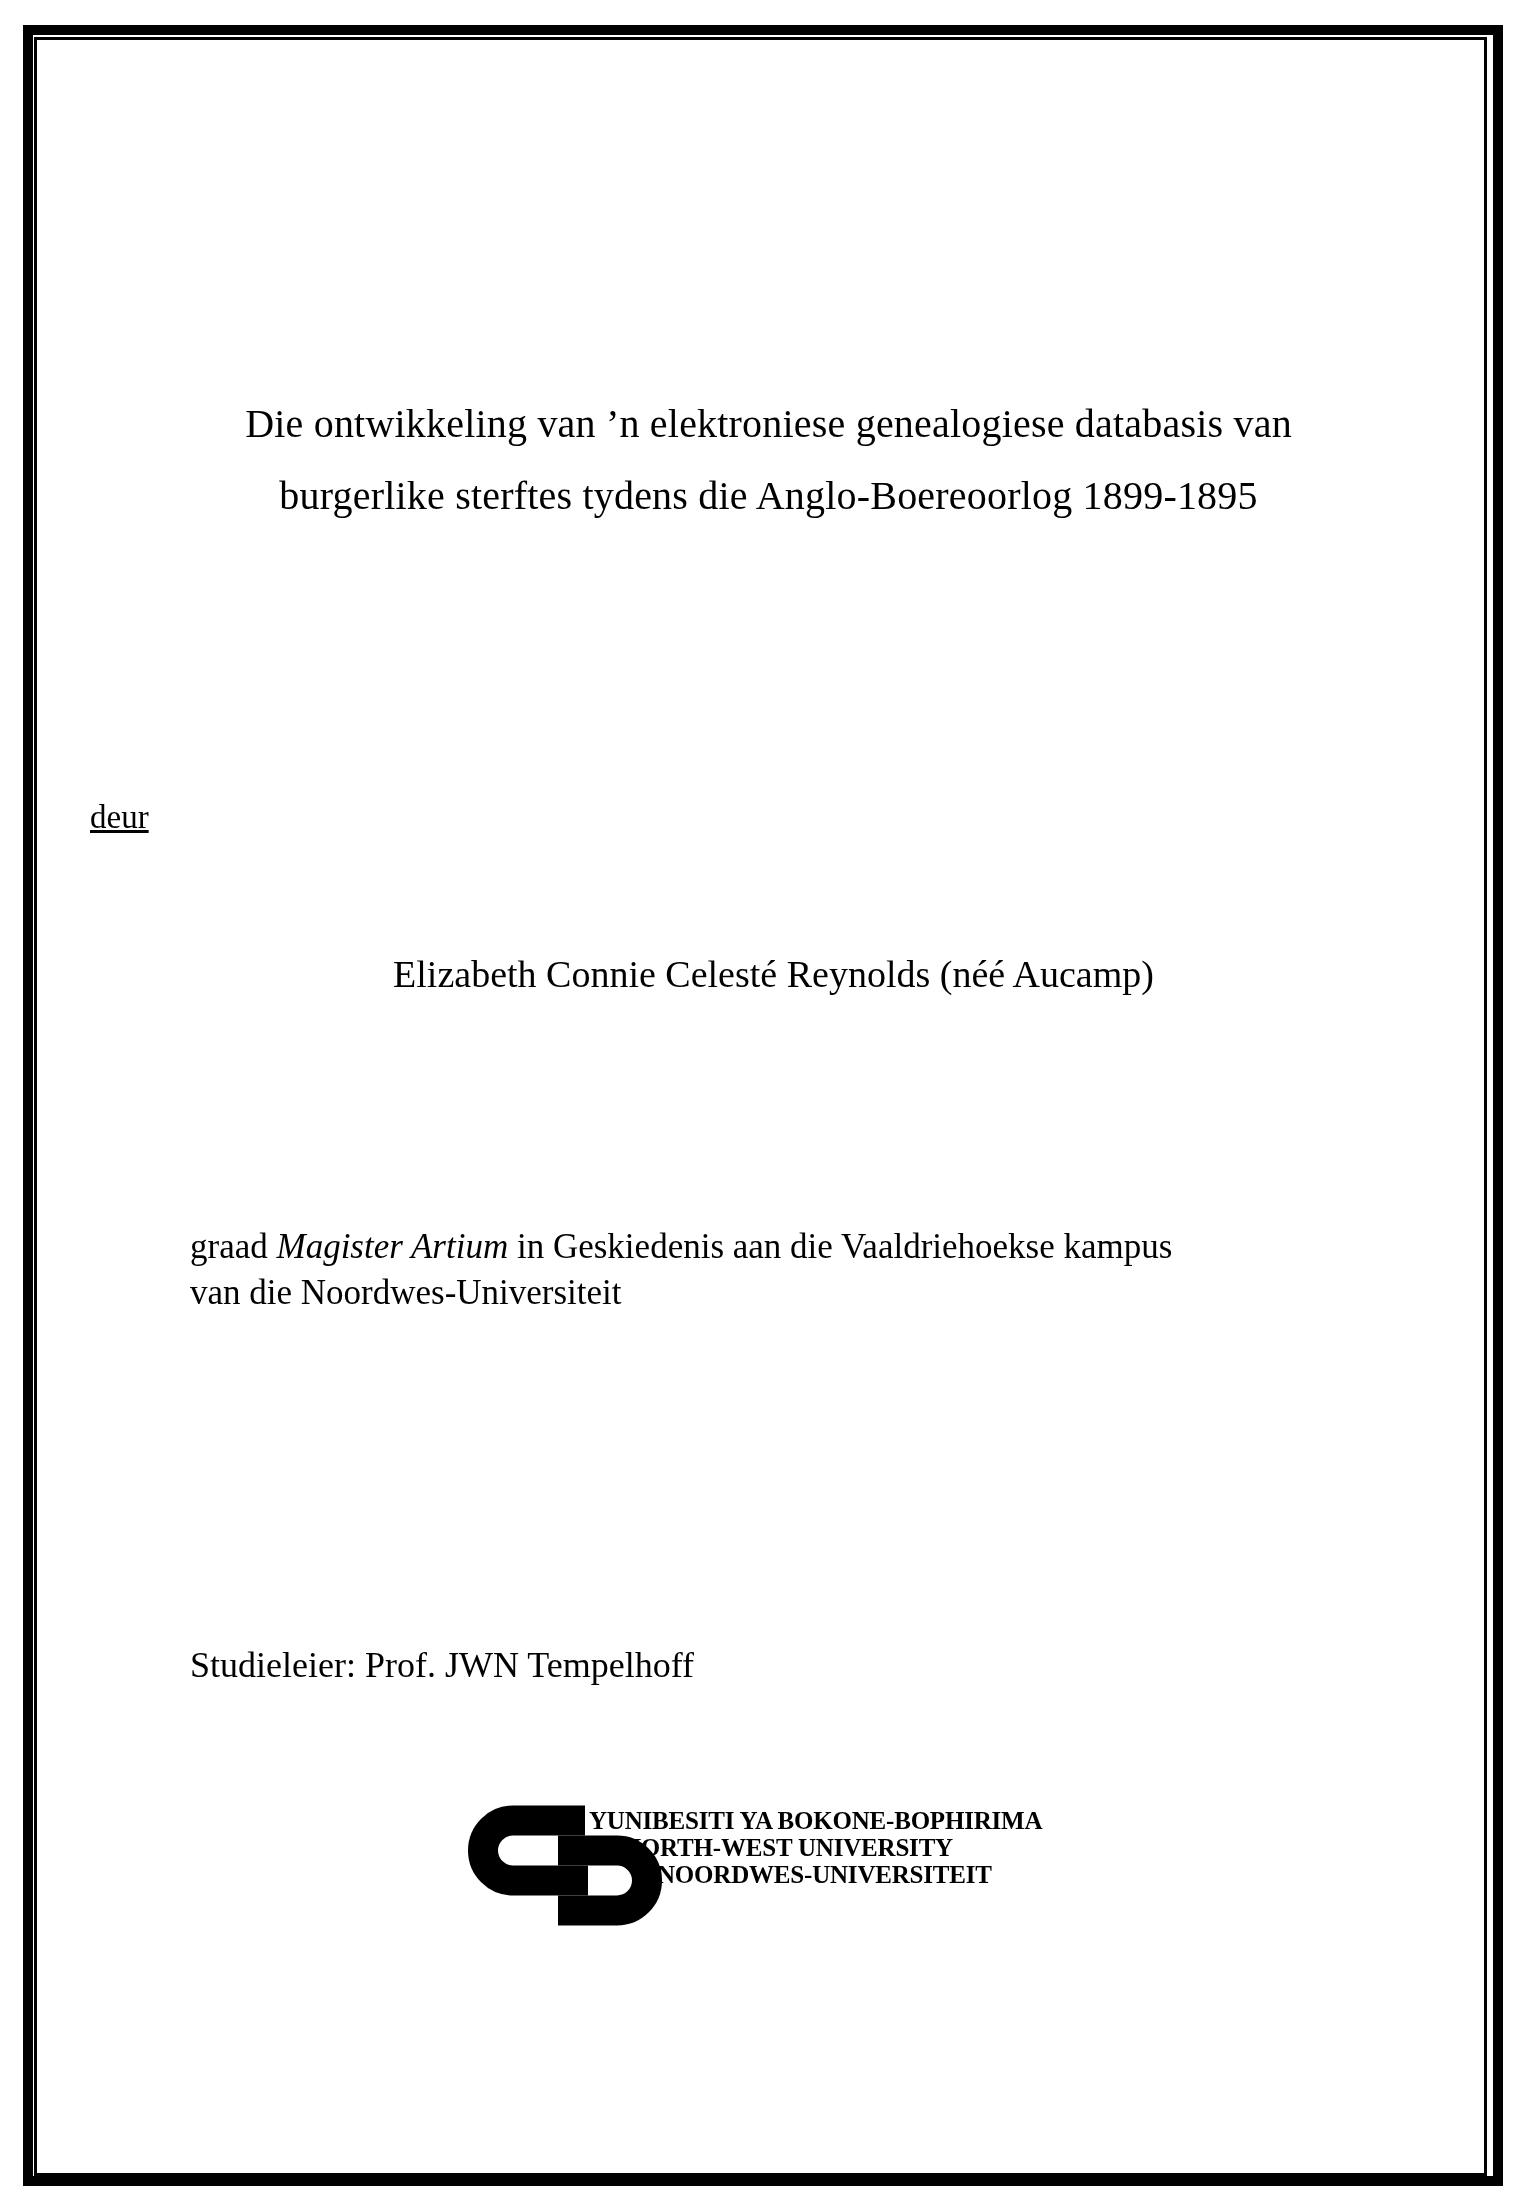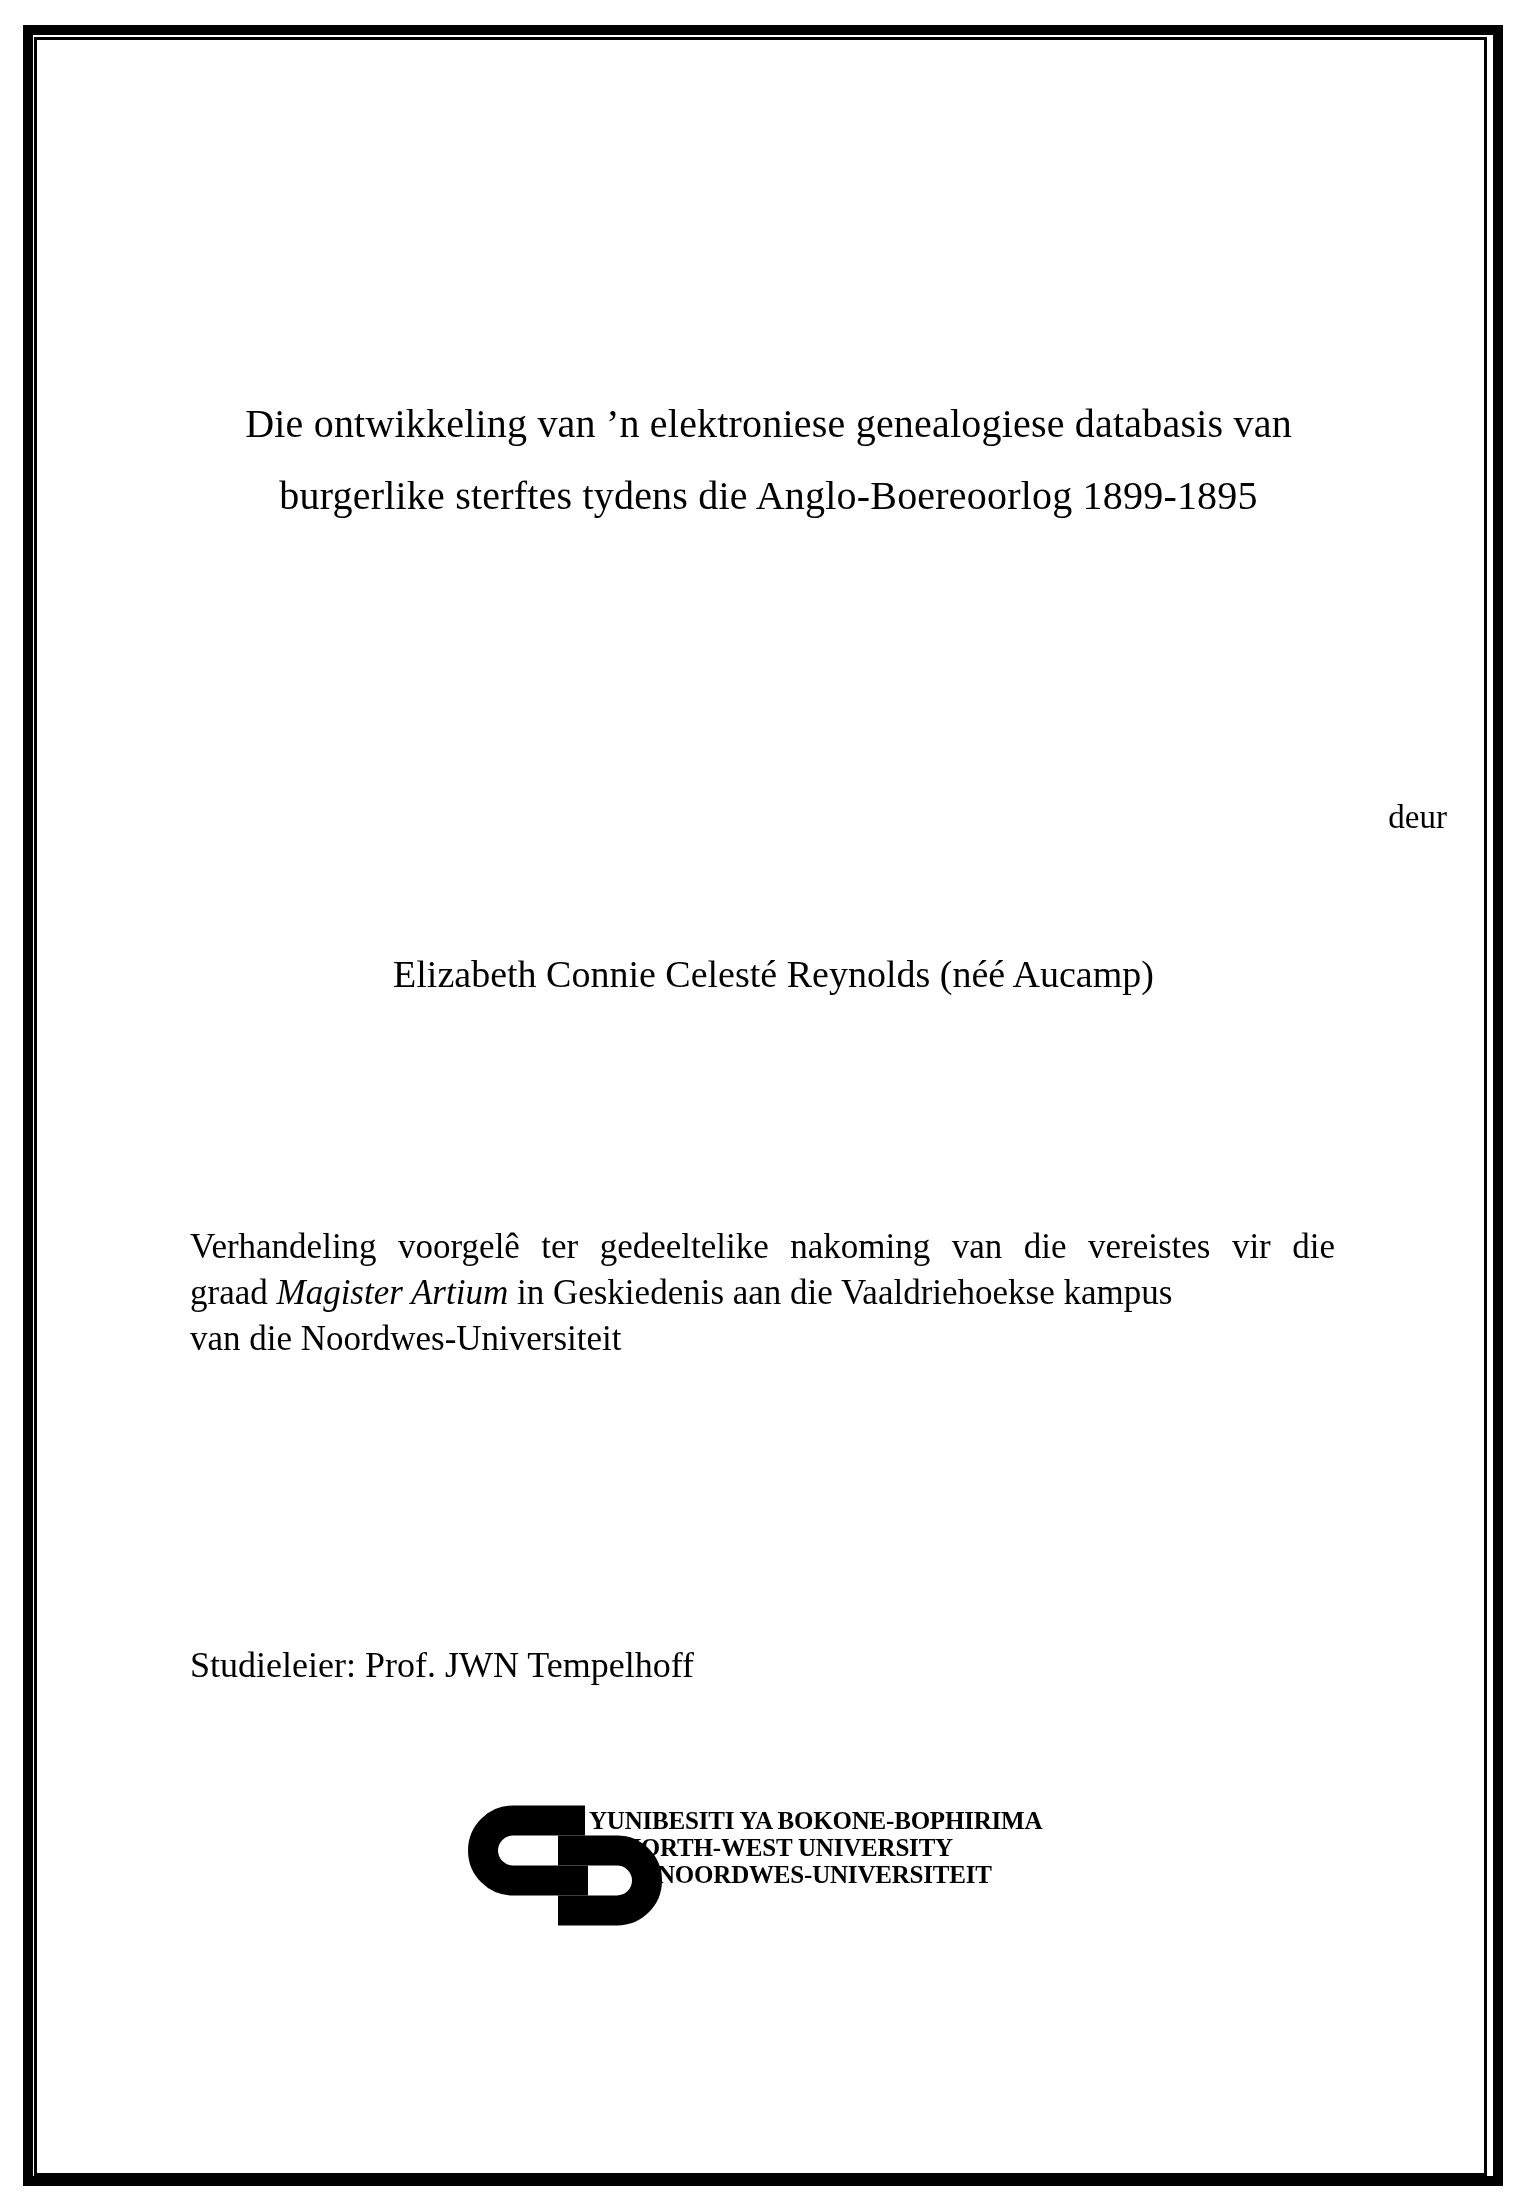--- a/index.html
+++ b/index.html
@@ -26,22 +26,22 @@
     box-sizing:border-box;border:3px solid var(--ink);
   }
   .title{
     position:absolute;top:388px;left:90px;right:80px;
     text-align:center;
     font-size:40px;line-height:72px;
     letter-spacing:0.2px;
   }
   .byline{
     position:absolute;top:795px;left:90px;right:80px;
-    text-align:right;
-    font-size:33px;line-height:44px;
+    text-align:left;
+    font-size:33px;line-height:44px;text-decoration:underline;
   }
   .author{
     position:absolute;top:948px;left:100px;right:80px;
     text-align:center;
     font-size:38px;line-height:52px;
   }
   .thesis{
     position:absolute;top:1224px;left:190px;width:1145px;
     font-size:35px;line-height:46px;
   }
@@ -80,21 +80,20 @@
   <div class="title">
     <div>Die ontwikkeling van ’n elektroniese genealogiese databasis van</div>
     <div>burgerlike sterftes tydens die Anglo-Boereoorlog 1899-1895</div>
   </div>
 
   <div class="byline">deur</div>
 
   <div class="author">Elizabeth Connie Celesté Reynolds (néé Aucamp)</div>
 
   <div class="thesis">
-      <div class="thesis-line just"><span>Verhandeling voorgelê ter gedeeltelike nakoming van die vereistes vir die</span></div>
       <div class="thesis-line"><span>graad </span><i>Magister Artium</i><span> in Geskiedenis aan die Vaaldriehoekse kampus</span></div>
       <div class="thesis-line"><span>van die Noordwes-Universiteit</span></div>
     </div>
 
   <div class="supervisor">
     <div>Studieleier: Prof. JWN Tempelhoff</div>
   </div>
 
   <div class="logo">
     <svg class="logo-mark" width="196" height="123" viewBox="0 0 196 122" aria-hidden="true">

